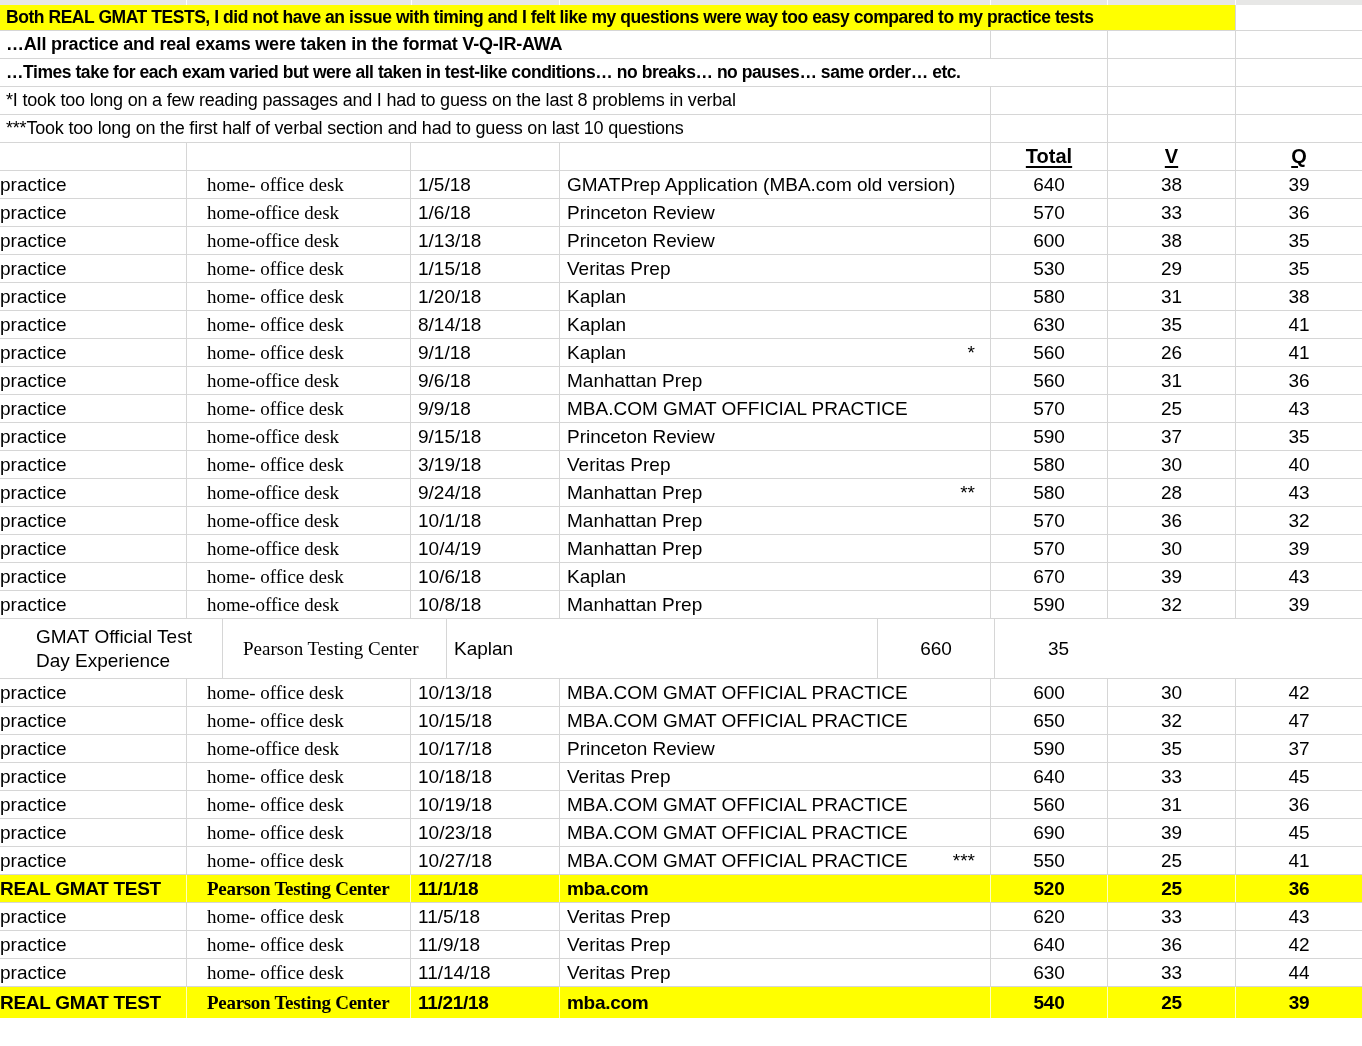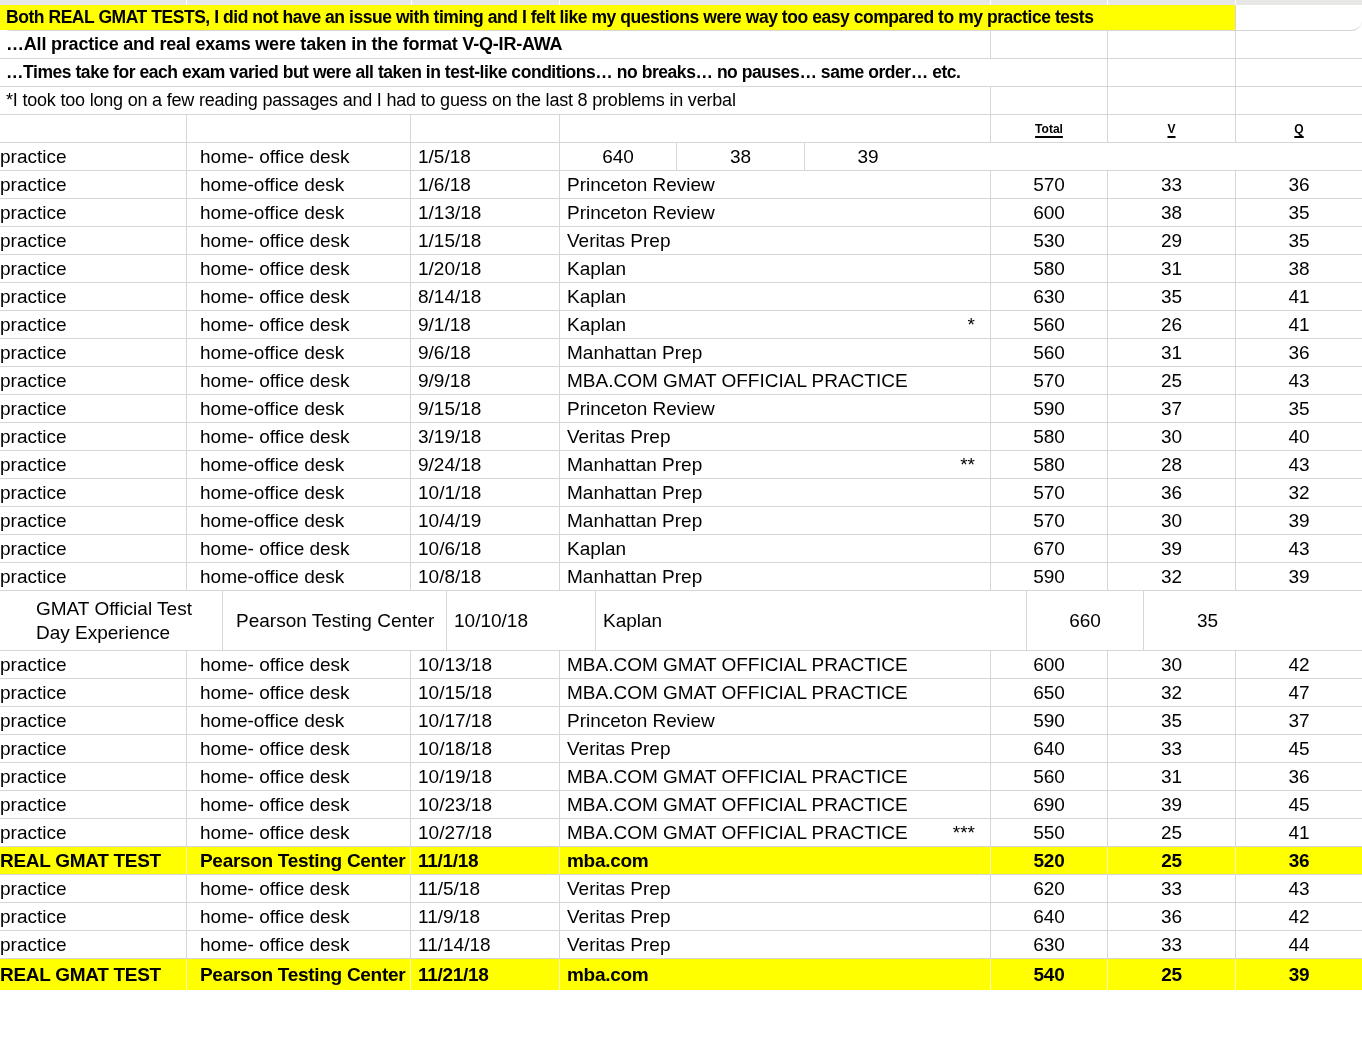--- a/index.html
+++ b/index.html
@@ -12,46 +12,46 @@
   .sheet{
     width:1362px;height:1046px;overflow:hidden;position:relative;
     background:#ffffff;color:var(--txt);
     font-family:"Liberation Sans","DejaVu Sans",sans-serif;
   }
   
   .sliver{height:5px;background:#e7e7e6;position:relative;}
   .sliver i{position:absolute;top:0;width:1px;height:5px;background:#ffffff;}
 
   .row{display:flex;height:28px;border-bottom:1px solid var(--grid);background:#fff;}
-  .row.first-note{height:26px;border-radius:11px;}
+  .row.first-note{height:26px;}
   .row.tall{height:60px;}
   .row.last{height:31px;border-bottom:none;}
 
   .cell{display:flex;align-items:center;white-space:nowrap;overflow:visible;height:100%;}
   .bl{border-left:1px solid var(--grid);}
 
   
   .col-a{width:186px;}
-  .col-b{width:224px;padding-left:13px;}
+  .col-b{width:224px;padding-left:20px;font-family:Liberation Serif, serif;}
   .col-c{width:149px;padding-left:7px;}
   .col-d{width:431px;padding-left:7px;justify-content:space-between;}
   .col-e{width:117px;justify-content:center;}
   .col-f{width:128px;justify-content:center;}
   .col-g{width:127px;justify-content:center;}
 
   
   .note-row{font-size:18px;}
   .note-row .wide{overflow:hidden;padding-left:6px;}
   .note-text{letter-spacing:-0.2px;}
   .note-text.w700{font-weight:700;}
   .note-text.compact{font-size:17.5px;letter-spacing:-0.45px;}
   .cell.hl{background:var(--hl);}
 
   
-  .header-row{font-size:12px;text-align:right;}
+  .header-row{font-size:20px;text-align:right;}
   .head{
     font-weight:700;text-decoration:underline;
     text-decoration-thickness:2px;text-underline-offset:3px;
   }
 
   
   .data-row{font-size:19px;}
   .data-row .mark{padding-right:15px;}
   .hl-row{background:var(--hl);font-weight:700;letter-spacing:-0.3px;}
   .hl-row .bl{border-left-color:rgba(255,255,255,0.75);}
@@ -94,37 +94,49 @@
         <div class="cell col-g bl"></div>
       </div>
       <div class="row note-row">
         <div class="cell wide" style="width: 990px;">
           <span class="note-text">*I took too long on a few reading passages and I had to guess on the last 8 problems in verbal</span>
         </div>
         <div class="cell col-e bl"></div>
         <div class="cell col-f bl"></div>
         <div class="cell col-g bl"></div>
       </div>
+      <div class="row note-row">
+        <div class="cell wide" style="width: 990px;">
+          <span class="note-text">***Took too long on the first half of verbal section and had to guess on last 10 questions</span>
+        </div>
+        <div class="cell col-e bl"></div>
+        <div class="cell col-f bl"></div>
+        <div class="cell col-g bl"></div>
+      </div>
     </div>
 
   <div class="row header-row">
     <div class="cell col-a"></div>
     <div class="cell col-b bl"></div>
     <div class="cell col-c bl"></div>
     <div class="cell col-d bl"></div>
     <div class="cell col-e bl head">Total</div>
     <div class="cell col-f bl head">V</div>
     <div class="cell col-g bl head">Q</div>
   </div>
 
   <div id="data-block">
       <div class="row data-row">
         <div class="cell col-a">practice</div>
         <div class="cell col-b bl">home- office desk</div>
         <div class="cell col-c bl">1/5/18</div>
+        <div class="cell col-d bl">
+          <span>GMATPrep Application (MBA.com old version)</span>
+          <span class="mark"></span>
+        </div>
         <div class="cell col-e bl">640</div>
         <div class="cell col-f bl">38</div>
         <div class="cell col-g bl">39</div>
       </div>
       <div class="row data-row">
         <div class="cell col-a">practice</div>
         <div class="cell col-b bl">home-office desk</div>
         <div class="cell col-c bl">1/6/18</div>
         <div class="cell col-d bl">
           <span>Princeton Review</span>
@@ -298,21 +310,20 @@
           <span>Manhattan Prep</span>
           <span class="mark"></span>
         </div>
         <div class="cell col-e bl">590</div>
         <div class="cell col-f bl">32</div>
         <div class="cell col-g bl">39</div>
       </div>
       <div class="row data-row tall">
         <div class="cell col-a">GMAT Official Test Day Experience</div>
         <div class="cell col-b bl">Pearson Testing Center</div>
-        <div class="cell col-c bl">10/10/18</div>
         <div class="cell col-d bl">
           <span>Kaplan</span>
           <span class="mark"></span>
         </div>
         <div class="cell col-e bl">660</div>
         <div class="cell col-f bl">35</div>
       </div>
       <div class="row data-row">
         <div class="cell col-a">practice</div>
         <div class="cell col-b bl">home- office desk</div>

